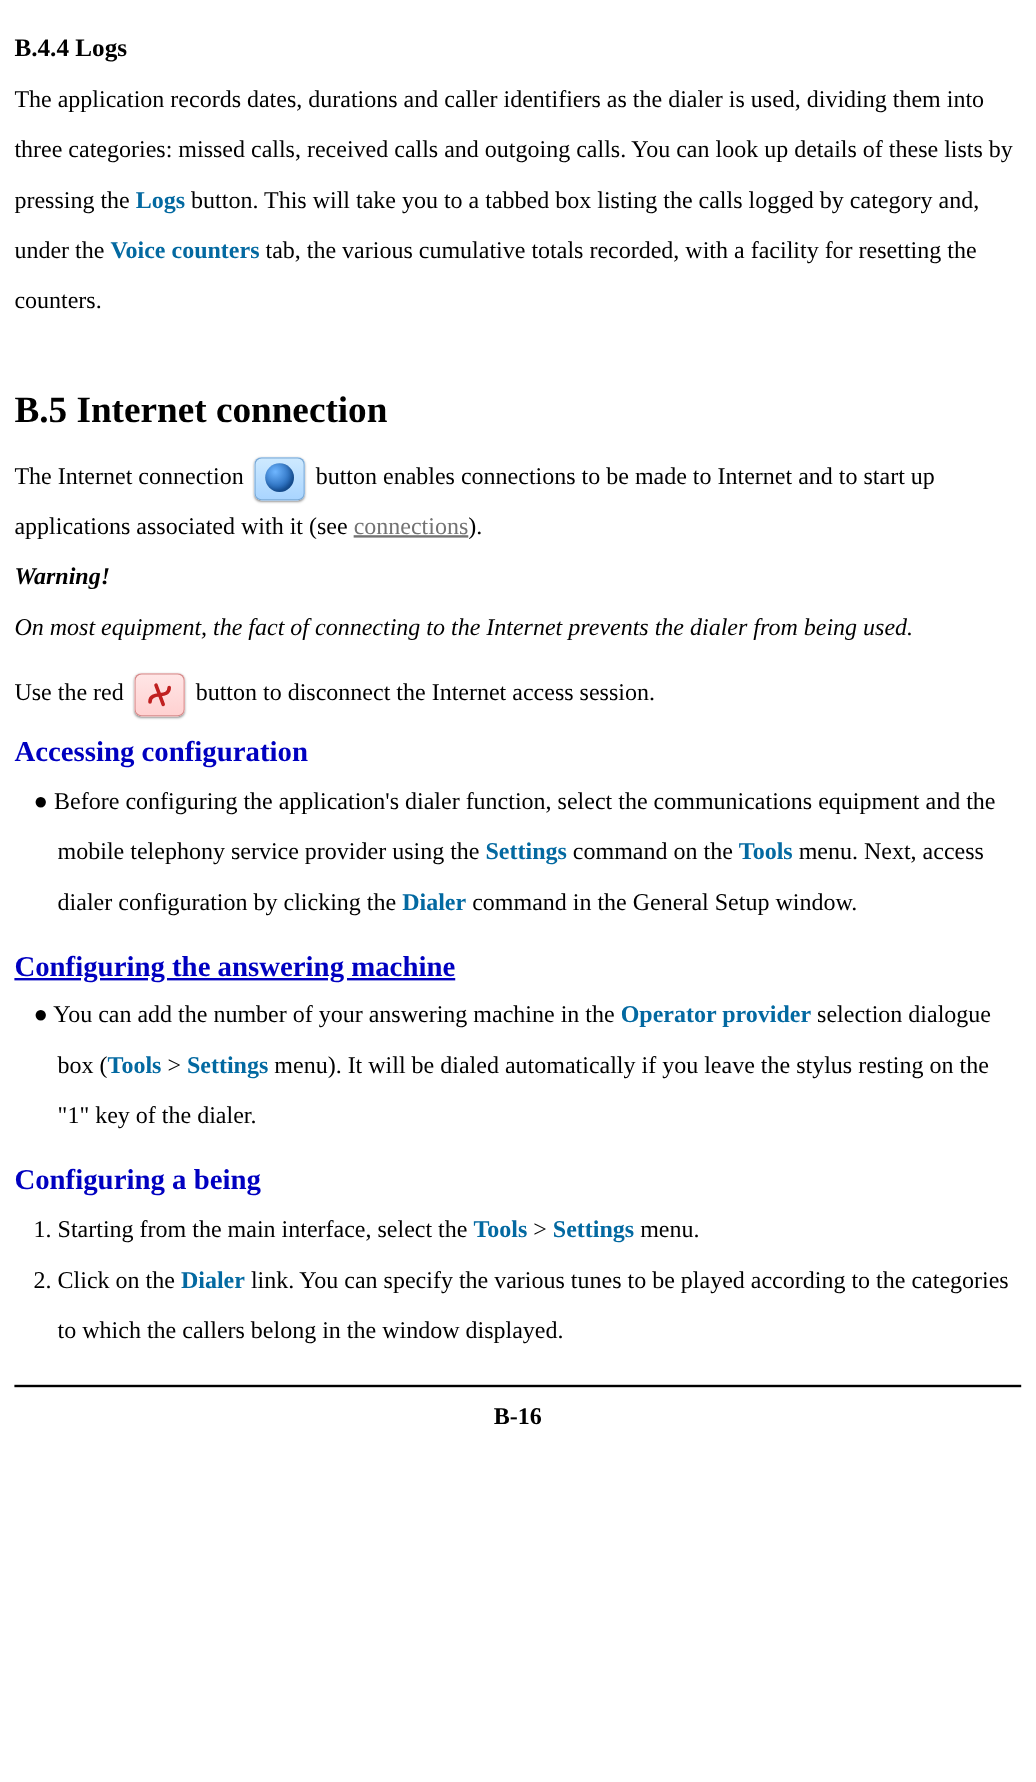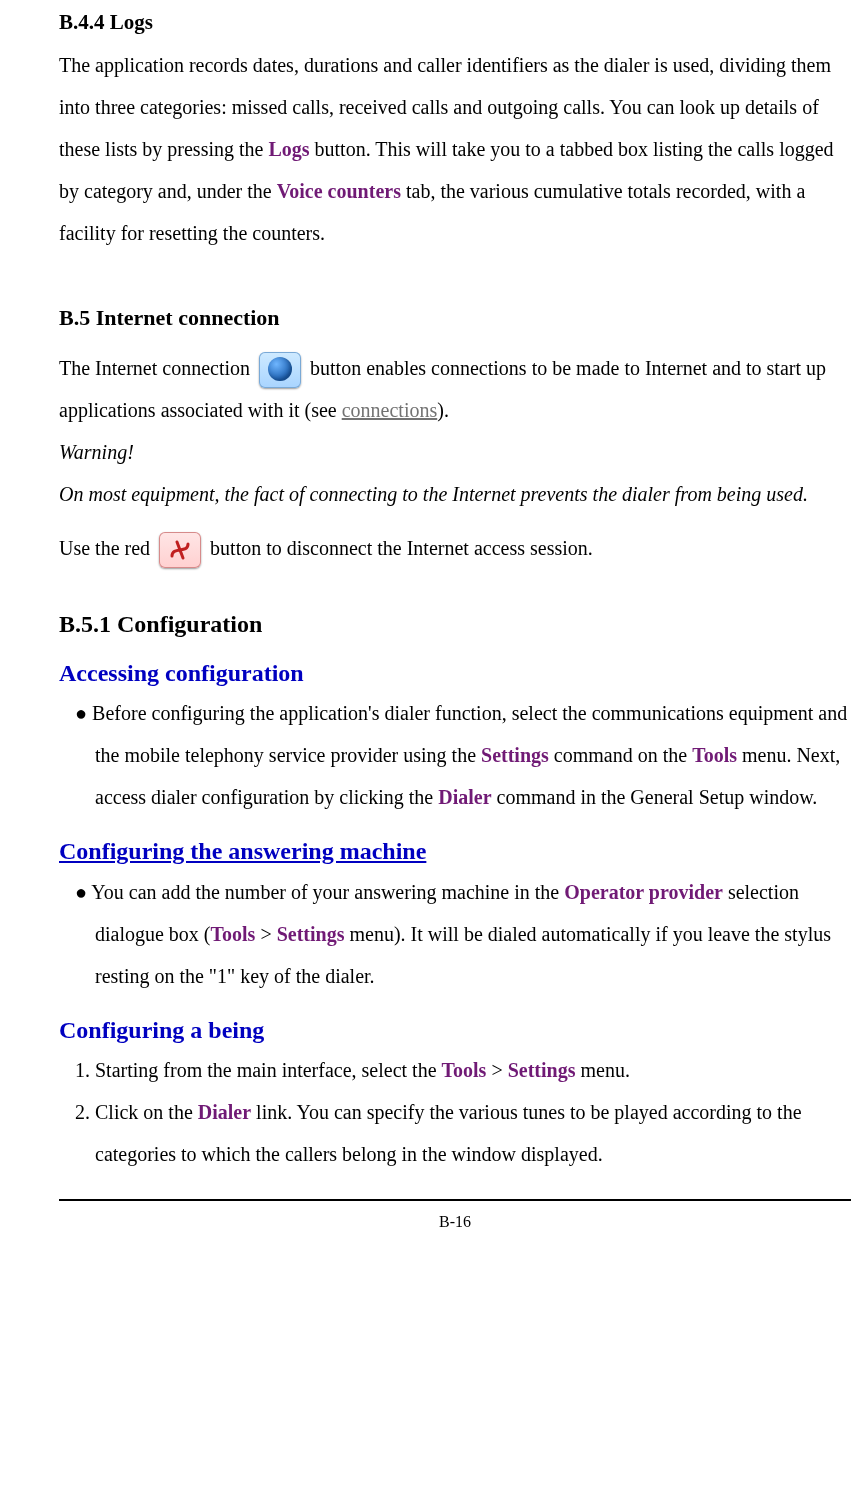--- a/index.html
+++ b/index.html
@@ -4,55 +4,54 @@
 <style>
   body {
     margin: 0;
     padding: 0;
     font-family: "Times New Roman", Times, serif;
     background: #fff;
     color: #000;
     width: 863px;
   }
   .page {
-    padding: 0 12px 0 12px;
+    padding: 18px 12px 0 12px;
     line-height: 2.1;
     font-size: 20px;
-    margin-left: 47px;
   }
   .h3 {
     font-weight: bold;
     font-size: 21px;
     margin-top: 0;
   }
   .h2 {
     font-weight: bold;
-    font-size: 22px;
+    font-size: 31px;
     margin-top: 50px;
     margin-bottom: 14px;
     line-height: 1.3;
   }
   .h3b {
     font-weight: bold;
     font-size: 24px;
     margin-top: 40px;
     margin-bottom: 14px;
     line-height: 1.3;
   }
   .subhead {
     font-weight: bold;
     color: #0000c0;
     font-size: 24px;
     margin-top: 10px;
     line-height: 1.6;
   }
-  .bold-blue { font-weight: bold; color: #701a75; text-align: center; }
+  .bold-blue { font-weight: bold; color: #0369a1; text-align: center; }
   .link-blue { color: #737373; text-decoration: underline; }
   .italic { font-style: italic; }
-  .bold-italic { font-style: italic; font-weight: normal; }
+  .bold-italic { font-style: italic; font-weight: bold; }
   .para { }
   .bullet { padding-left: 36px; text-indent: -20px; margin-top: 0; }
   .bullet::before { content: "● "; }
   .numitem { padding-left: 36px; text-indent: -20px; }
   .icon-box {
     display: inline-block;
     vertical-align: middle;
     width: 42px;
     height: 36px;
     border-radius: 6px;
@@ -80,22 +79,22 @@
     position: absolute; top:6px; left:8px;
     width:26px; height:24px;
   }
   .hr-footer {
     border: none;
     border-top: 2px solid #000;
     margin: 24px 0 4px 0;
   }
   .footer {
     text-align: center;
-    font-weight: normal;
-    font-size: 16px;
+    font-weight: bold;
+    font-size: 20px;
     padding-bottom: 10px;
   }
 </style>
 </head>
 <body>
 
 <div class="page">
 
   <div class="h3">B.4.4 Logs</div>
 
@@ -118,21 +117,20 @@
     <span>Use the red </span>
     <span class="icon-box icon-disconnect">
       <svg viewBox="0 0 26 24">
         <path d="M5 18 C5 8, 21 16, 21 6" stroke="#c02020" stroke-width="3" fill="none" stroke-linecap="round"></path>
         <line x1="10" y1="4" x2="16" y2="20" stroke="#c02020" stroke-width="3" stroke-linecap="round"></line>
       </svg>
     </span>
     <span> button to disconnect the Internet access session.</span>
   </div>
 
-  <div class="h3b">B.5.1 Configuration</div>
 
   <div class="subhead">Accessing configuration</div>
   <div class="bullet">
     <span>Before configuring the application's dialer function, select the communications equipment and the mobile telephony service provider using the </span><span class="bold-blue">Settings</span><span> command on the </span><span class="bold-blue">Tools</span><span> menu. Next, access dialer configuration by clicking the </span><span class="bold-blue">Dialer</span><span> command in the General Setup window.</span>
   </div>
 
   <div class="subhead" style="margin-top:14px;text-decoration:underline;">Configuring the answering machine</div>
   <div class="bullet">
     <span>You can add the number of your answering machine in the </span><span class="bold-blue">Operator provider</span><span> selection dialogue box (</span><span class="bold-blue">Tools</span><span> &gt; </span><span class="bold-blue">Settings</span><span> menu). It will be dialed automatically if you leave the stylus resting on the "1" key of the dialer.</span>
   </div>

